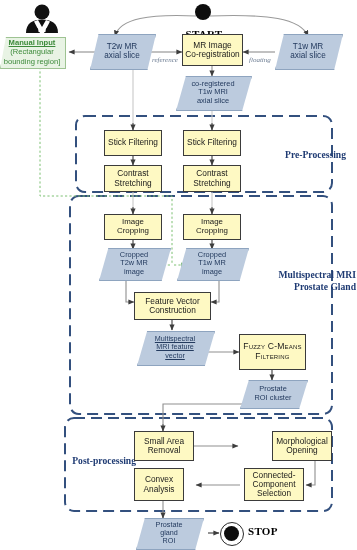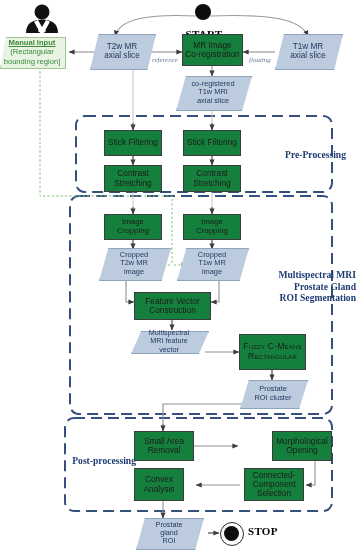--- a/index.html
+++ b/index.html
@@ -2,21 +2,21 @@
 <html><head>
 <meta charset="utf-8">
 <style>
   html,body{margin:0;padding:0;background:#ffffff;}
   body{width:357px;height:550px;position:relative;overflow:hidden;
        font-family:"Liberation Sans", sans-serif;}
   #stage{position:absolute;left:0;top:0;width:357px;height:550px;}
   svg.layer{position:absolute;left:0;top:0;width:357px;height:550px;overflow:visible;}
   .node{position:absolute;box-sizing:border-box;display:flex;align-items:center;
         justify-content:center;text-align:center;line-height:1.12;}
-  .proc{background:#15803d;border:1.6px solid #3b3b3b;color:#1a1a1a;
+  .proc{background:#fef9c3;border:1.6px solid #3b3b3b;color:#1a1a1a;
         font-size:8.3px;font-family:"Liberation Sans", sans-serif;}
   .para{color:#233a5e;font-size:8.2px;font-family:"Liberation Sans", sans-serif;}
   .para .pbg{position:absolute;left:0;top:0;width:100%;height:100%;
              background:#bccbde;border:1px solid #8ea4bf;
              -webkit-clip-path:polygon(13% 0,100% 0,87% 100%,0 100%);
              clip-path:polygon(13% 0,100% 0,87% 100%,0 100%);z-index:0;}
   .para .ptx{position:relative;z-index:1;padding:0 6px;}
   .manual{position:absolute;box-sizing:border-box;}
   .manual .mbg{position:absolute;left:0;top:0;width:100%;height:100%;
                background:#e8f3e4;border:1px solid #9ec392;
@@ -128,21 +128,20 @@
 
   <div class="ring" style="left:220px;top:522px;width:22px;height:22px;"></div>
   <div class="dot" style="left:223.5px;top:525.5px;width:15px;height:15px;"></div>
   <div class="termlabel" style="left:248px;top:525px;">STOP</div>
 
   <div class="grouplabel" style="left:254px;top:149px;width:92px;">Pre-Processing</div>
 
   <div class="grouplabel" style="left:242px;top:269px;width:114px;">
     <div>Multispectral MRI</div>
     <div>Prostate Gland</div>
-    <div>ROI Segmentation</div>
   </div>
 
   <div class="grouplabel" style="left:40px;top:455px;width:96px;">Post-processing</div>
 
   <div class="edgelabel" style="left:152px;top:56px;">reference</div>
   <div class="edgelabel" style="left:249px;top:56px;">floating</div>
 
   <div class="manual" style="left:0;top:37px;width:64px;height:30px;">
     <div class="mbg"></div>
     <div class="mtx">
@@ -188,21 +187,21 @@
 
   <div class="node para" style="left:177px;top:248px;width:70px;height:31px;">
     <div class="pbg"></div>
     <div class="ptx" style="font-size:7.4px;">
       <div>Cropped</div>
       <div>T1w MR</div>
       <div>image</div>
     </div>
   </div>
 
-  <div class="node para" style="left:131px;top:331px;width:76px;height:21px;">
+  <div class="node para" style="left:137px;top:331px;width:76px;height:33px;text-decoration:underline;">
     <div class="pbg"></div>
     <div class="ptx" style="font-size:7.2px;">
       <div>Multispectral</div>
       <div>MRI feature</div>
       <div>vector</div>
     </div>
   </div>
 
   <div class="node para" style="left:240px;top:380px;width:66px;height:27px;">
     <div class="pbg"></div>
@@ -261,21 +260,21 @@
   <div class="node proc" style="left:134px;top:292px;width:77px;height:28px;border-width:1.9px;">
     <div>
       <div>Feature Vector</div>
       <div>Construction</div>
     </div>
   </div>
 
   <div class="node proc smallcaps" style="left:239px;top:334px;width:67px;height:36px;border-width:1.9px;">
     <div>
       <div>Fuzzy C-Means</div>
-      <div>Rectangular</div>
+      <div>Filtering</div>
     </div>
   </div>
 
   <div class="node proc" style="left:134px;top:431px;width:60px;height:30px;">
     <div>
       <div>Small Area</div>
       <div>Removal</div>
     </div>
   </div>
 

